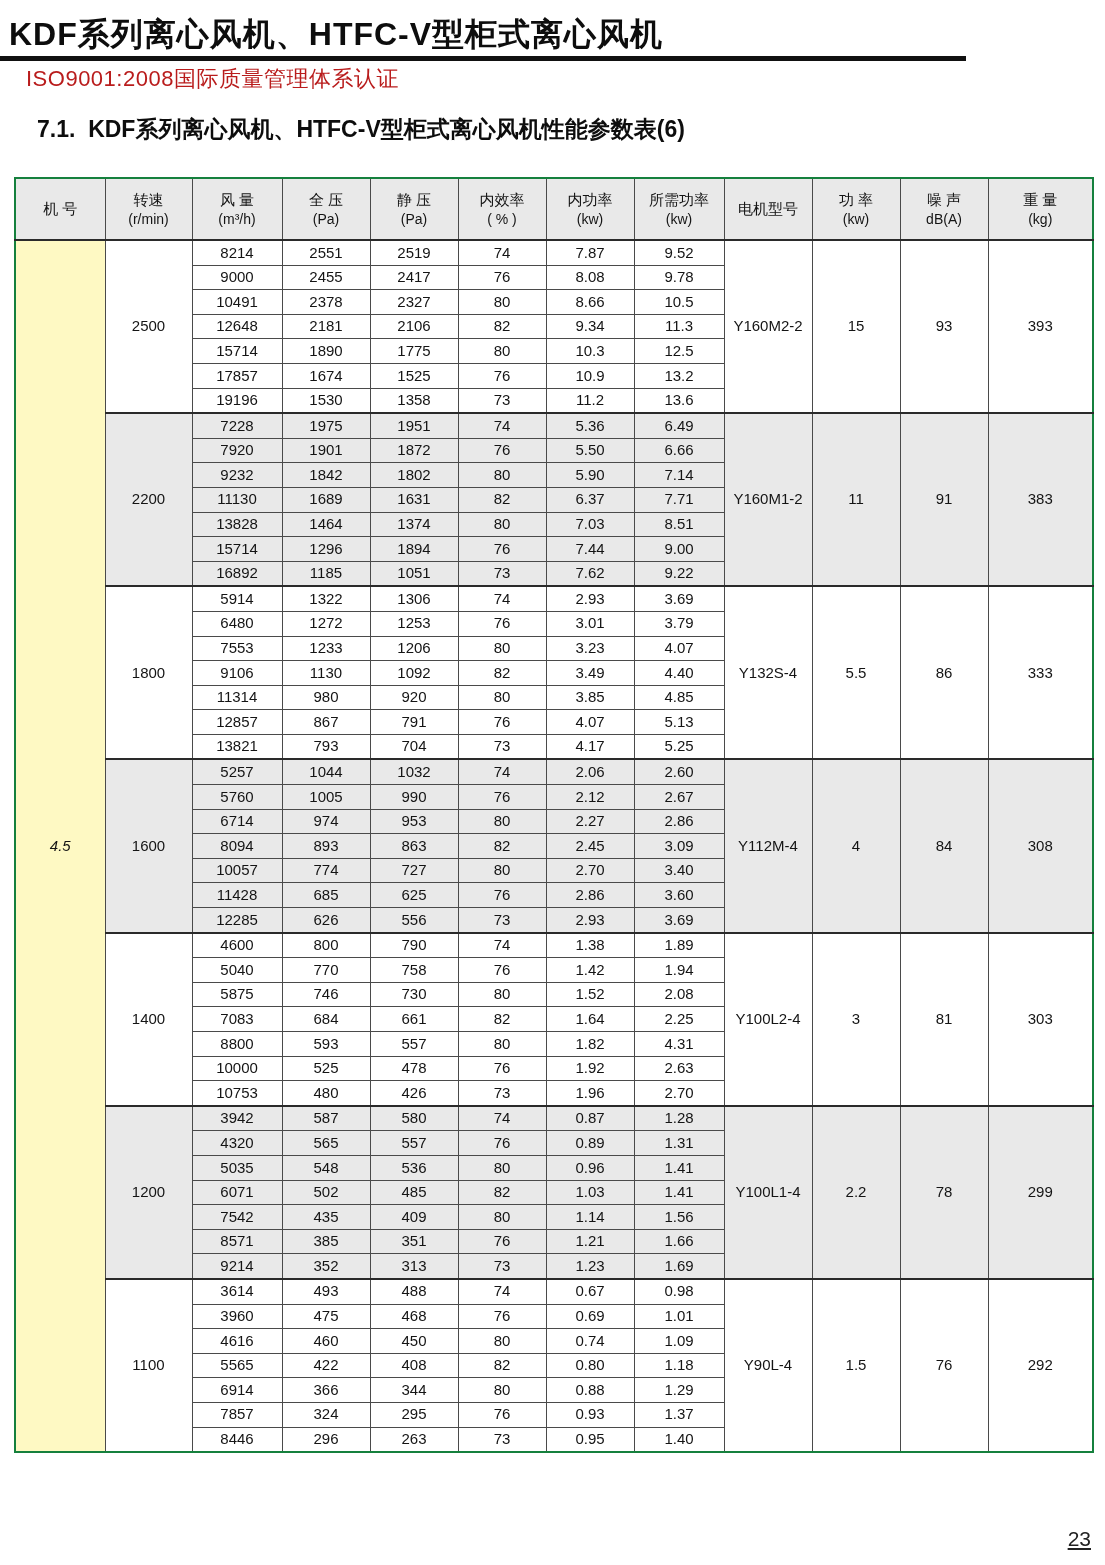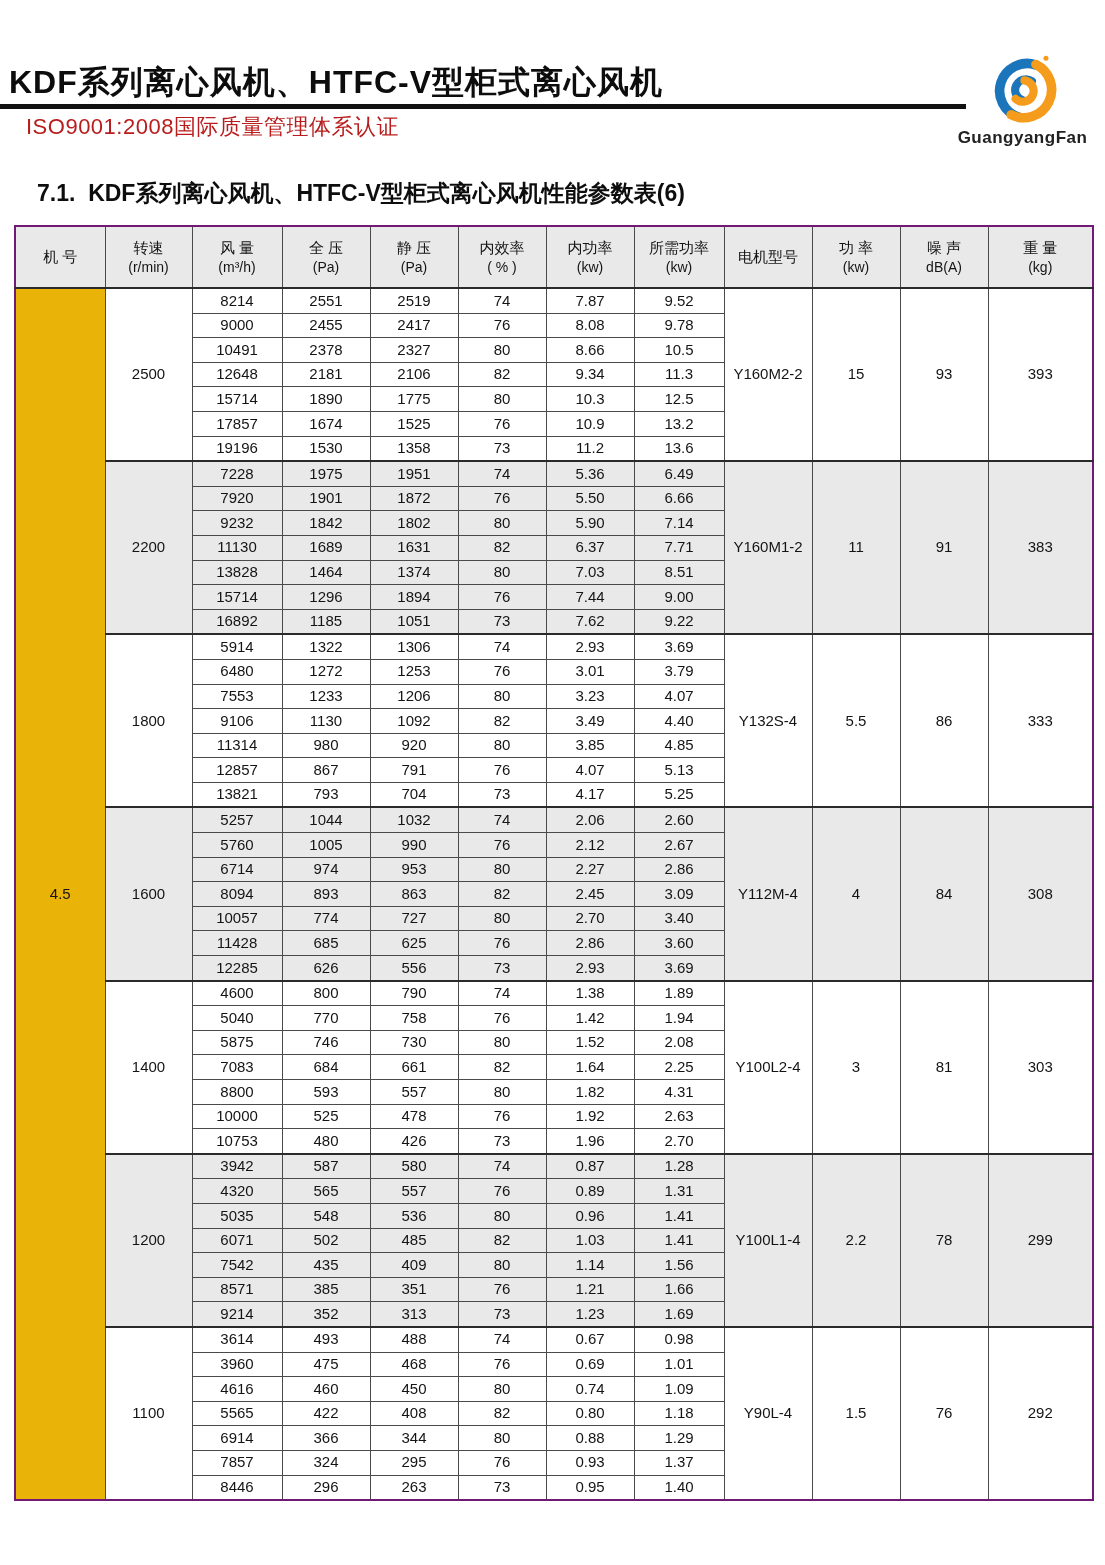--- a/index.html
+++ b/index.html
@@ -4,21 +4,21 @@
 <style>
   html,body{margin:0;padding:0;}
   body{
     width:1105px;height:1565px;
     background:#ffffff;
     font-family:"Liberation Sans","DejaVu Sans",sans-serif;
     color:#1a1a1a;
     position:relative;
     overflow:hidden;
   }
-  .page{position:absolute;inset:0;margin-top:48px;}
+  .page{position:absolute;inset:0;}
 
   
   .doc-title{
     position:absolute;left:9px;top:13px;
     font-size:32px;font-weight:bold;letter-spacing:1px;
     color:#0d0d0d;white-space:nowrap;
   }
   .title-rule{
     position:absolute;left:0;top:56px;
     width:966px;height:5px;background:#111;
@@ -33,74 +33,64 @@
   }
   .logo svg{display:block;margin:0 auto;}
   .logo-text{
     font-size:17px;font-weight:bold;letter-spacing:0.5px;
     color:#222;margin-top:1px;
     font-family:"Liberation Sans",sans-serif;
   }
 
   
   .section-title{
-    position:absolute;left:37px;top:130px;
+    position:absolute;left:37px;top:114px;
     font-size:23px;font-weight:bold;color:#0d0d0d;
     white-space:pre;
   }
 
   
   .table-wrap{
     position:absolute;left:14px;top:177px;width:1078px;
   }
   table{
     border-collapse:collapse;width:100%;table-layout:fixed;
-    border:2px solid #701a75;
+    border:2px solid #15803d;
   }
   td{
     border:1px solid #4a4a4a;
     text-align:center;vertical-align:middle;
     font-size:15px;color:#141414;
     padding:0;height:23.6px;line-height:1.1;
     overflow:hidden;white-space:nowrap;
   }
   td.th{
     height:60px;background:var(--shade,#e9e9e9);
     line-height:1.3;font-size:15px;
   }
   td.th .unit{font-size:14px;}
   td.shaded{background:var(--shade,#e9e9e9);}
   tr.block-start td{border-top:2px solid #2a2a2a;}
-  td.machine{background:#eab308;}
+  td.machine{background:#fef9c3;font-style:italic;}
 
   
   .page-number{
     position:absolute;right:14px;top:1527px;
     font-size:21px;color:#222;text-decoration:underline;
   }
 </style>
 </head>
 <body>
 
 <div class="page">
 
   <div class="doc-title">KDF系列离心风机、HTFC-V型柜式离心风机</div>
   <div class="title-rule"></div>
   <div class="iso-line">ISO9001:2008国际质量管理体系认证</div>
 
-  <div class="logo">
-    <svg width="74" height="74" viewBox="0 0 100 100">
-      <path class="logo-blue" d="M 67 16 A 37 37 0 1 0 44 86.5" fill="none" stroke="#1b75bb" stroke-width="13" stroke-linecap="round"></path>
-      <path class="logo-orange" d="M 34 83.5 A 37 37 0 1 0 67.5 15.5" fill="none" stroke="#f59c1c" stroke-width="13" stroke-linecap="round"></path>
-      <path class="logo-blue" d="M 62 38 A 14.5 14.5 0 1 0 50 64" fill="none" stroke="#1b75bb" stroke-width="11" stroke-linecap="round"></path>
-      <path class="logo-orange" d="M 40 62 A 14.5 14.5 0 1 0 52 37" fill="none" stroke="#f59c1c" stroke-width="11" stroke-linecap="round"></path>
-      <circle class="logo-orange-fill" cx="81" cy="7" r="3.4" fill="#f59c1c"></circle>
-    </svg>
-    <div class="logo-text">GuangyangFan</div>
-  </div>
 
   <div class="section-title">7.1.  KDF系列离心风机、HTFC-V型柜式离心风机性能参数表(6)</div>
 
   <div class="table-wrap">
     <table>
       <colgroup>
         <col style="width:90px">
           <col style="width:87px">
           <col style="width:90px">
         <col style="width:88px">

